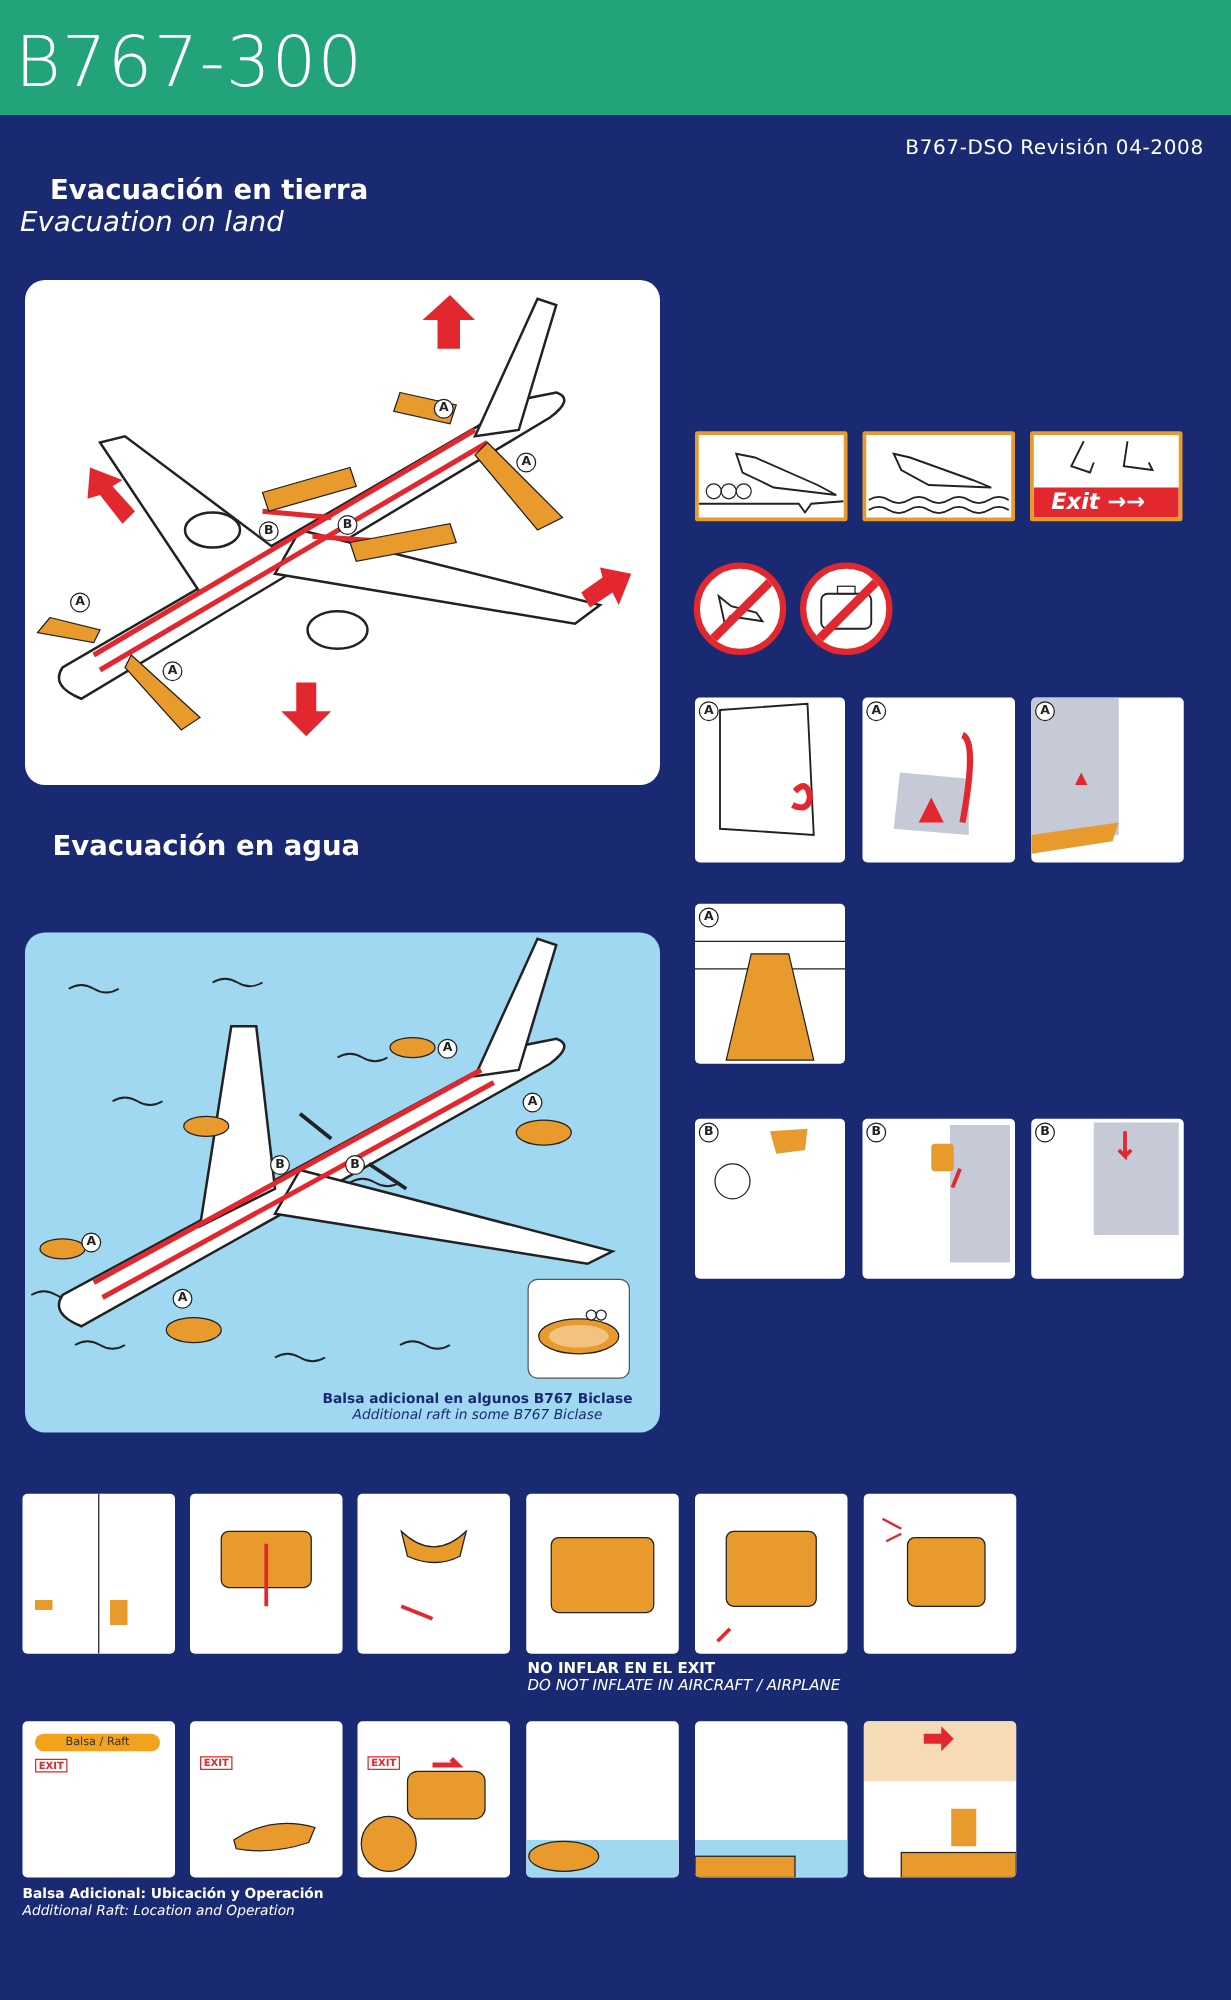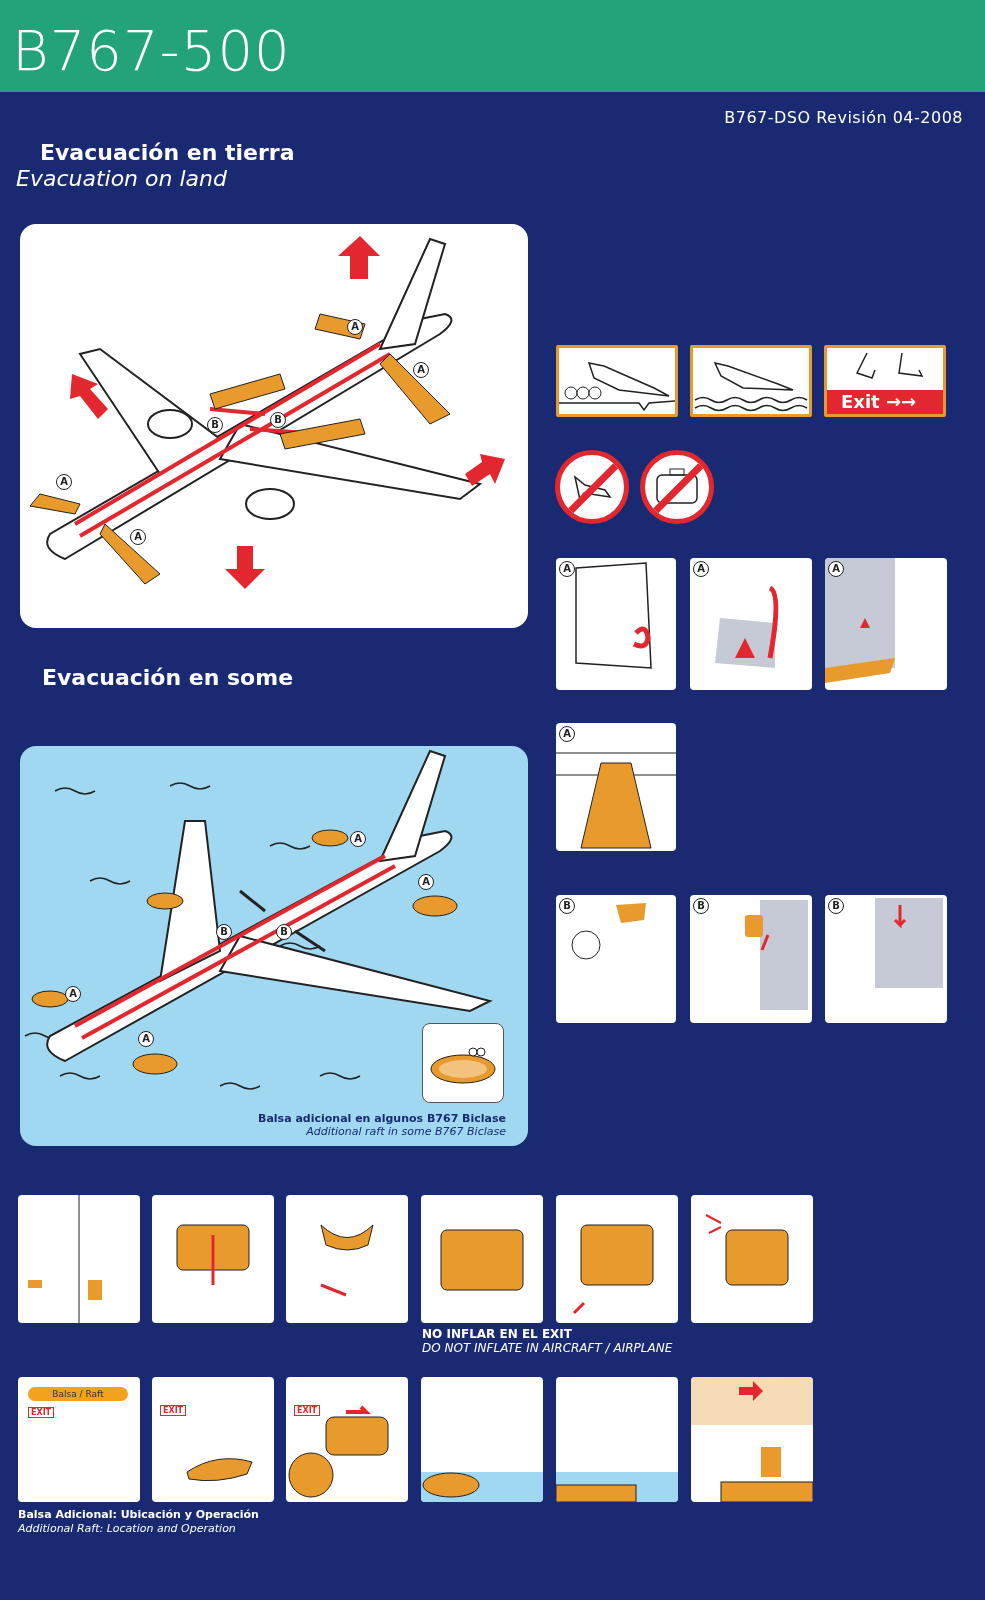--- a/index.html
+++ b/index.html
@@ -7,38 +7,38 @@
   .header { position: absolute; left: 0; top: 0; width: 985px; height: 92px; background: #23a37a; }
   .header .title { position: absolute; left: 12px; top: 18px; color: #fff; font-size: 56px; font-weight: 300; letter-spacing: 1px; font-family: "DejaVu Sans", sans-serif; }
   .revision { position: absolute; right: 22px; top: 108px; color: #fff; font-size: 16px; letter-spacing: 0.5px; }
   .sect-title { position: absolute; color: #fff; }
   .sect-title .es { font-size: 22px; font-weight: bold; display: block; line-height: 26px; margin-left: 24px; }
   .sect-title .en { font-size: 22px; font-style: italic; display: block; line-height: 26px; }
   .panel { position: absolute; border-radius: 16px; overflow: hidden; }
   .panel.land { background: #fff; }
   .panel.water { background: #9fd8f0; }
   .tile { position: absolute; background: #fff; border-radius: 4px; overflow: hidden; }
-  .tile.orange-border { border: 3px solid #e89a2c; border-radius: 2px; }
+  .tile.orange-border { border: 3px solid #e89a2c; border-radius: 2px; font-style: italic; }
   .circ { position: absolute; width: 74px; height: 74px; border-radius: 50%; background: #fff; border: 5px solid #e2272e; overflow: hidden; }
   .circ .slash { position: absolute; left: -10px; top: 28px; width: 90px; height: 7px; background: #e2272e; transform: rotate(-45deg); }
   .badge { position: absolute; width: 16px; height: 16px; border-radius: 50%; border: 1.5px solid #222; background: #fff; font-size: 10px; font-weight: bold; text-align: center; line-height: 13px; color: #222; }
   .exit-bar { position: absolute; left: 0; bottom: 0; width: 100%; height: 24px; background: #e2272e; color: #fff; font-weight: bold; font-size: 18px; padding-left: 14px; line-height: 24px; }
   .note { position: absolute; color: #fff; font-size: 12px; line-height: 14px; }
   .note b { display: block; font-weight: bold; }
   .note i { display: block; font-style: italic; }
-  .raft-caption { position: absolute; right: 22px; bottom: 8px; text-align: right; color: #1a2a72; font-size: 11px; line-height: 13px; }
+  .raft-caption { position: absolute; right: 22px; bottom: 8px; text-align: center; color: #1a2a72; font-size: 11px; line-height: 13px; }
   .raft-caption b { display: block; }
   .raft-caption i { display: block; }
   svg { position: absolute; left: 0; top: 0; }
 </style>
 </head>
 <body>
 
 <div class="header">
-  <span class="title">B767-500</span>
+  <span class="title">B767-300</span>
 </div>
 <div class="revision">B767-DSO Revisión 04-2008</div>
 
 <div class="sect-title" style="left:16px;top:140px;">
   <span class="es">Evacuación en tierra</span>
   <span class="en">Evacuation on land</span>
 </div>
 
 <div class="panel land" style="left:20px;top:224px;width:508px;height:404px;">
   <svg width="508" height="404" viewBox="0 0 508 404">
@@ -69,21 +69,21 @@
   </svg>
   <div class="badge" style="left:36px;top:250px;">A</div>
   <div class="badge" style="left:110px;top:305px;">A</div>
   <div class="badge" style="left:327px;top:95px;">A</div>
   <div class="badge" style="left:393px;top:138px;">A</div>
   <div class="badge" style="left:187px;top:193px;">B</div>
   <div class="badge" style="left:250px;top:188px;">B</div>
 </div>
 
 <div class="sect-title" style="left:18px;top:665px;">
-  <span class="es">Evacuación en some</span>
+  <span class="es">Evacuación en agua</span>
 </div>
 
 <div class="panel water" style="left:20px;top:746px;width:508px;height:400px;">
   <svg width="508" height="400" viewBox="0 0 508 400">
     <g stroke="#222" stroke-width="1.5" fill="none">
       <path d="M35 45 q10 -6 20 0 t20 0"></path>
         <path d="M70 135 q10 -6 20 0 t20 0"></path>
         <path d="M150 40 q10 -6 20 0 t20 0"></path>
       <path d="M250 100 q10 -6 20 0 t20 0"></path>
         <path d="M260 200 q10 -6 20 0 t20 0"></path>

